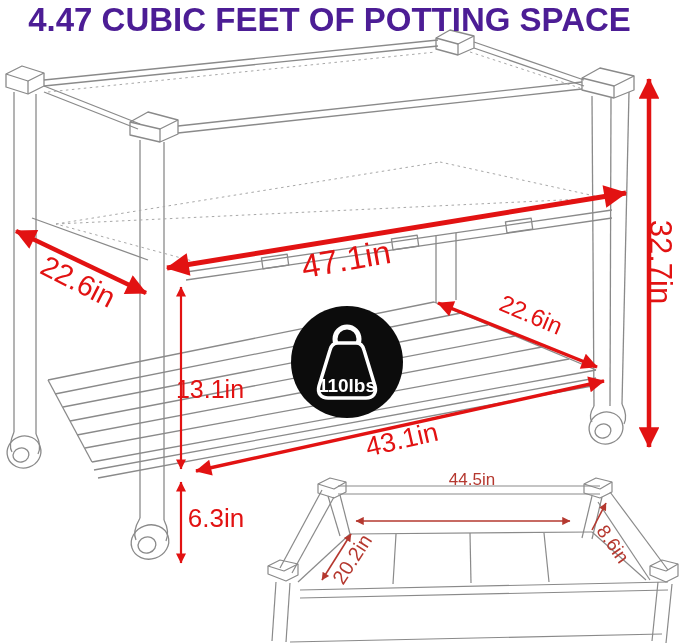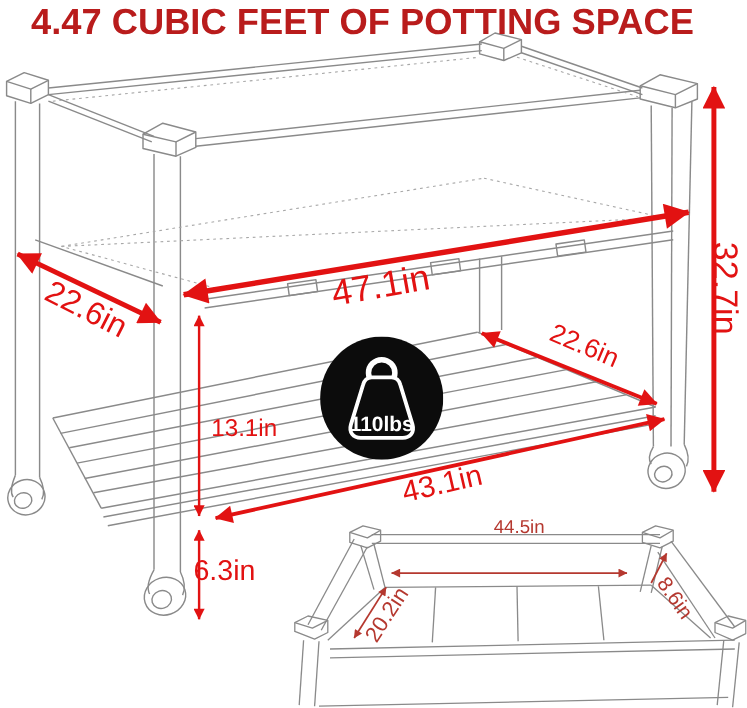--- a/index.html
+++ b/index.html
@@ -2,21 +2,21 @@
 <html><head>
 <meta charset="utf-8">
 <style>
   html,body{margin:0;padding:0;background:#fff;}
   #stage{
     position:relative;width:679px;height:644px;background:#ffffff;overflow:hidden;
     font-family:"Liberation Sans", sans-serif;
   }
   #title{
     position:absolute;left:0;top:1px;width:659px;text-align:center;
-    font-size:33px;font-weight:700;letter-spacing:0px;color:#b91c1c;white-space:nowrap;
+    font-size:33px;font-weight:700;letter-spacing:0px;color:#4c1d95;white-space:nowrap;
   }
   .dim{
     position:absolute;color:#e21212;white-space:nowrap;line-height:1;
     transform-origin:center center;
   }
   .dim.inset{color:#b5382f;}
   #art{position:absolute;left:0;top:0;}
   .badge{position:absolute;}
   .badge svg{display:block;}
   .badge text{font-family:"Liberation Sans", sans-serif;font-weight:700;}
@@ -190,23 +190,23 @@
       <line x1="592" y1="530" x2="606" y2="503" stroke="#b5382f" stroke-width="1.6" marker-end="url(#ah-brick)"></line>
     </g>
   </svg>
 
   <div id="title">4.47 CUBIC FEET OF POTTING SPACE</div>
 
   <div class="dim" style="left:78px;top:282px;font-size:29px;transform:translate(-50%,-50%) rotate(27deg);">22.6in</div>
   <div class="dim" style="left:346px;top:259px;font-size:33px;transform:translate(-50%,-50%) rotate(-10deg);">47.1in</div>
   <div class="dim" style="left:660px;top:262px;font-size:31px;transform:translate(-50%,-50%) rotate(90deg);">32.7in</div>
   <div class="dim" style="left:531px;top:315px;font-size:24px;transform:translate(-50%,-50%) rotate(23deg);">22.6in</div>
-  <div class="dim" style="left:222px;top:389px;font-size:22px;transform:translate(-50%,-50%);">13.1in</div>
+  <div class="dim" style="left:210px;top:389px;font-size:25px;transform:translate(-50%,-50%);">13.1in</div>
   <div class="dim" style="left:402px;top:440px;font-size:27px;transform:translate(-50%,-50%) rotate(-13deg);">43.1in</div>
-  <div class="dim" style="left:204px;top:518px;font-size:26px;transform:translate(-50%,-50%);">6.3in</div>
+  <div class="dim" style="left:216px;top:518px;font-size:26px;transform:translate(-50%,-50%);">6.3in</div>
   <div class="dim inset" style="left:472px;top:479px;font-size:17px;transform:translate(-50%,-50%);text-align:right;">44.5in</div>
   <div class="dim inset" style="left:352px;top:559px;font-size:20px;transform:translate(-50%,-50%) rotate(-57deg);">20.2in</div>
   <div class="dim inset" style="left:613px;top:544px;font-size:19px;transform:translate(-50%,-50%) rotate(55deg);">8.6in</div>
 
 
   <div class="badge" style="left:291px;top:306px;width:112px;height:112px;text-decoration:underline;">
     <svg width="112" height="112" viewBox="0 0 112 112">
       <circle cx="56" cy="56" r="56" fill="#0c0c0c"></circle>
       <g>
         <circle cx="56" cy="33" r="12" fill="none" stroke="#ffffff" stroke-width="5"></circle>

